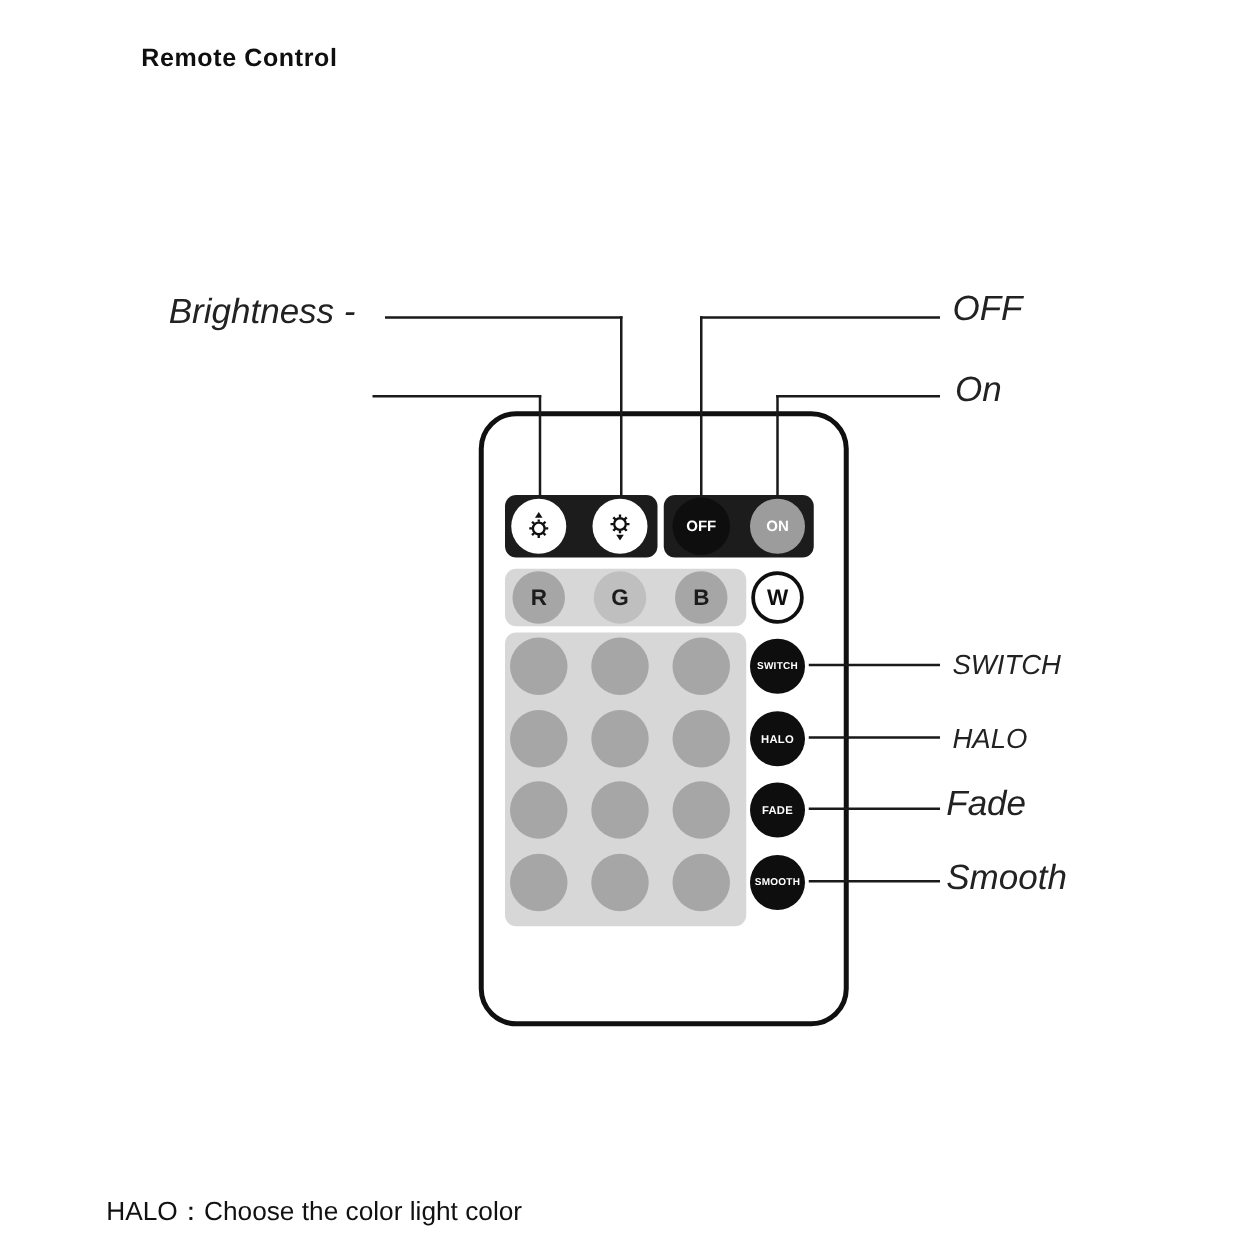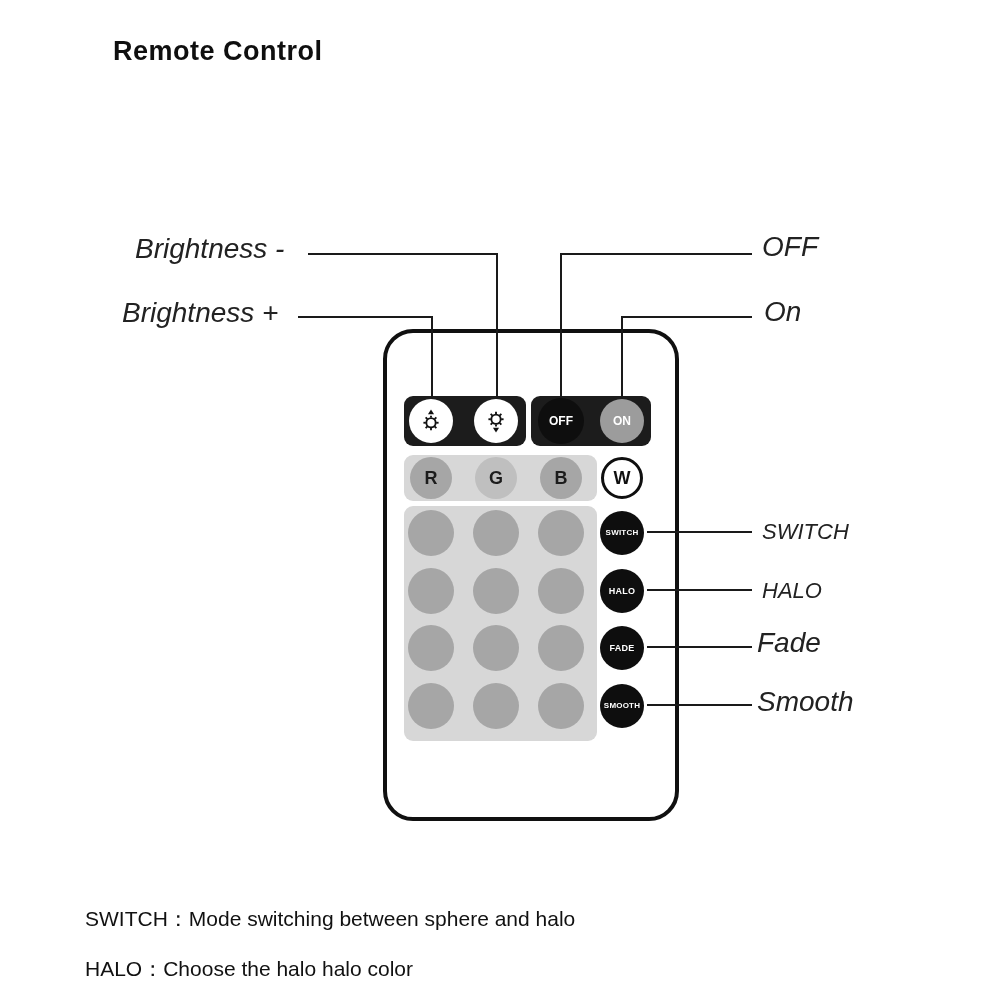--- a/index.html
+++ b/index.html
@@ -3,21 +3,21 @@
 <meta charset="utf-8">
 <style>
   * { margin:0; padding:0; box-sizing:border-box; }
   html,body { background:#ffffff; }
   .page {
     position:relative; width:1001px; height:1001px; background:#ffffff;
     font-family:"Liberation Sans", sans-serif; color:#1a1a1a; overflow:hidden;
   }
   .title {
     position:absolute; left:113px; top:36px;
-    font-size:27px; font-weight:700; color:#0f0f0f; letter-spacing:0.5px;
+    font-size:20px; font-weight:700; color:#0f0f0f; letter-spacing:0.5px;
   }
   .lbl { position:absolute; white-space:nowrap; color:#222;font-style:italic; }
   .lbl.big { font-size:28px; font-weight:400; }
   .lbl.mid { font-size:22px; font-weight:400; }
   .line { position:absolute; background:#1a1a1a; z-index:6; }
   .remote {
     position:absolute; left:383px; top:329px; width:296px; height:492px;
     border:4px solid #101010; border-radius:30px; background:#ffffff; z-index:1;
   }
   .panel { position:absolute; border-radius:9px; }
@@ -125,24 +125,22 @@
   <div class="line" style="left:560px; top:253px; width:2px; height:145px;"></div>
   <div class="line" style="left:560px; top:253px; width:192px; height:2px;"></div>
   <div class="line" style="left:621px; top:316px; width:2px; height:82px;"></div>
   <div class="line" style="left:621px; top:316px; width:131px; height:2px;"></div>
   <div class="line" style="left:647px; top:531px; width:105px; height:2px;"></div>
   <div class="line" style="left:647px; top:589px; width:105px; height:2px;"></div>
   <div class="line" style="left:647px; top:646px; width:105px; height:2px;"></div>
   <div class="line" style="left:647px; top:704px; width:105px; height:2px;"></div>
 
   <div class="lbl big" style="left:135px; top:233px;">Brightness -</div>
-  <div class="lbl big" style="left:122px; top:297px;">Brightness +</div>
   <div class="lbl big" style="left:762px; top:231px;">OFF</div>
   <div class="lbl big" style="left:764px; top:296px;">On</div>
   <div class="lbl mid" style="left:762px; top:519px;">SWITCH</div>
   <div class="lbl mid" style="left:762px; top:578px;">HALO</div>
   <div class="lbl big" style="left:757px; top:627px;">Fade</div>
   <div class="lbl big" style="left:757px; top:686px;">Smooth</div>
 
-  <div class="note" style="top:905px;">SWITCH：Mode switching between sphere and halo</div>
-  <div class="note" style="top:955px;">HALO：Choose the halo halo color</div>
+  <div class="note" style="top:955px;">HALO：Choose the color light color</div>
 
 </div>
 
 </body></html>

